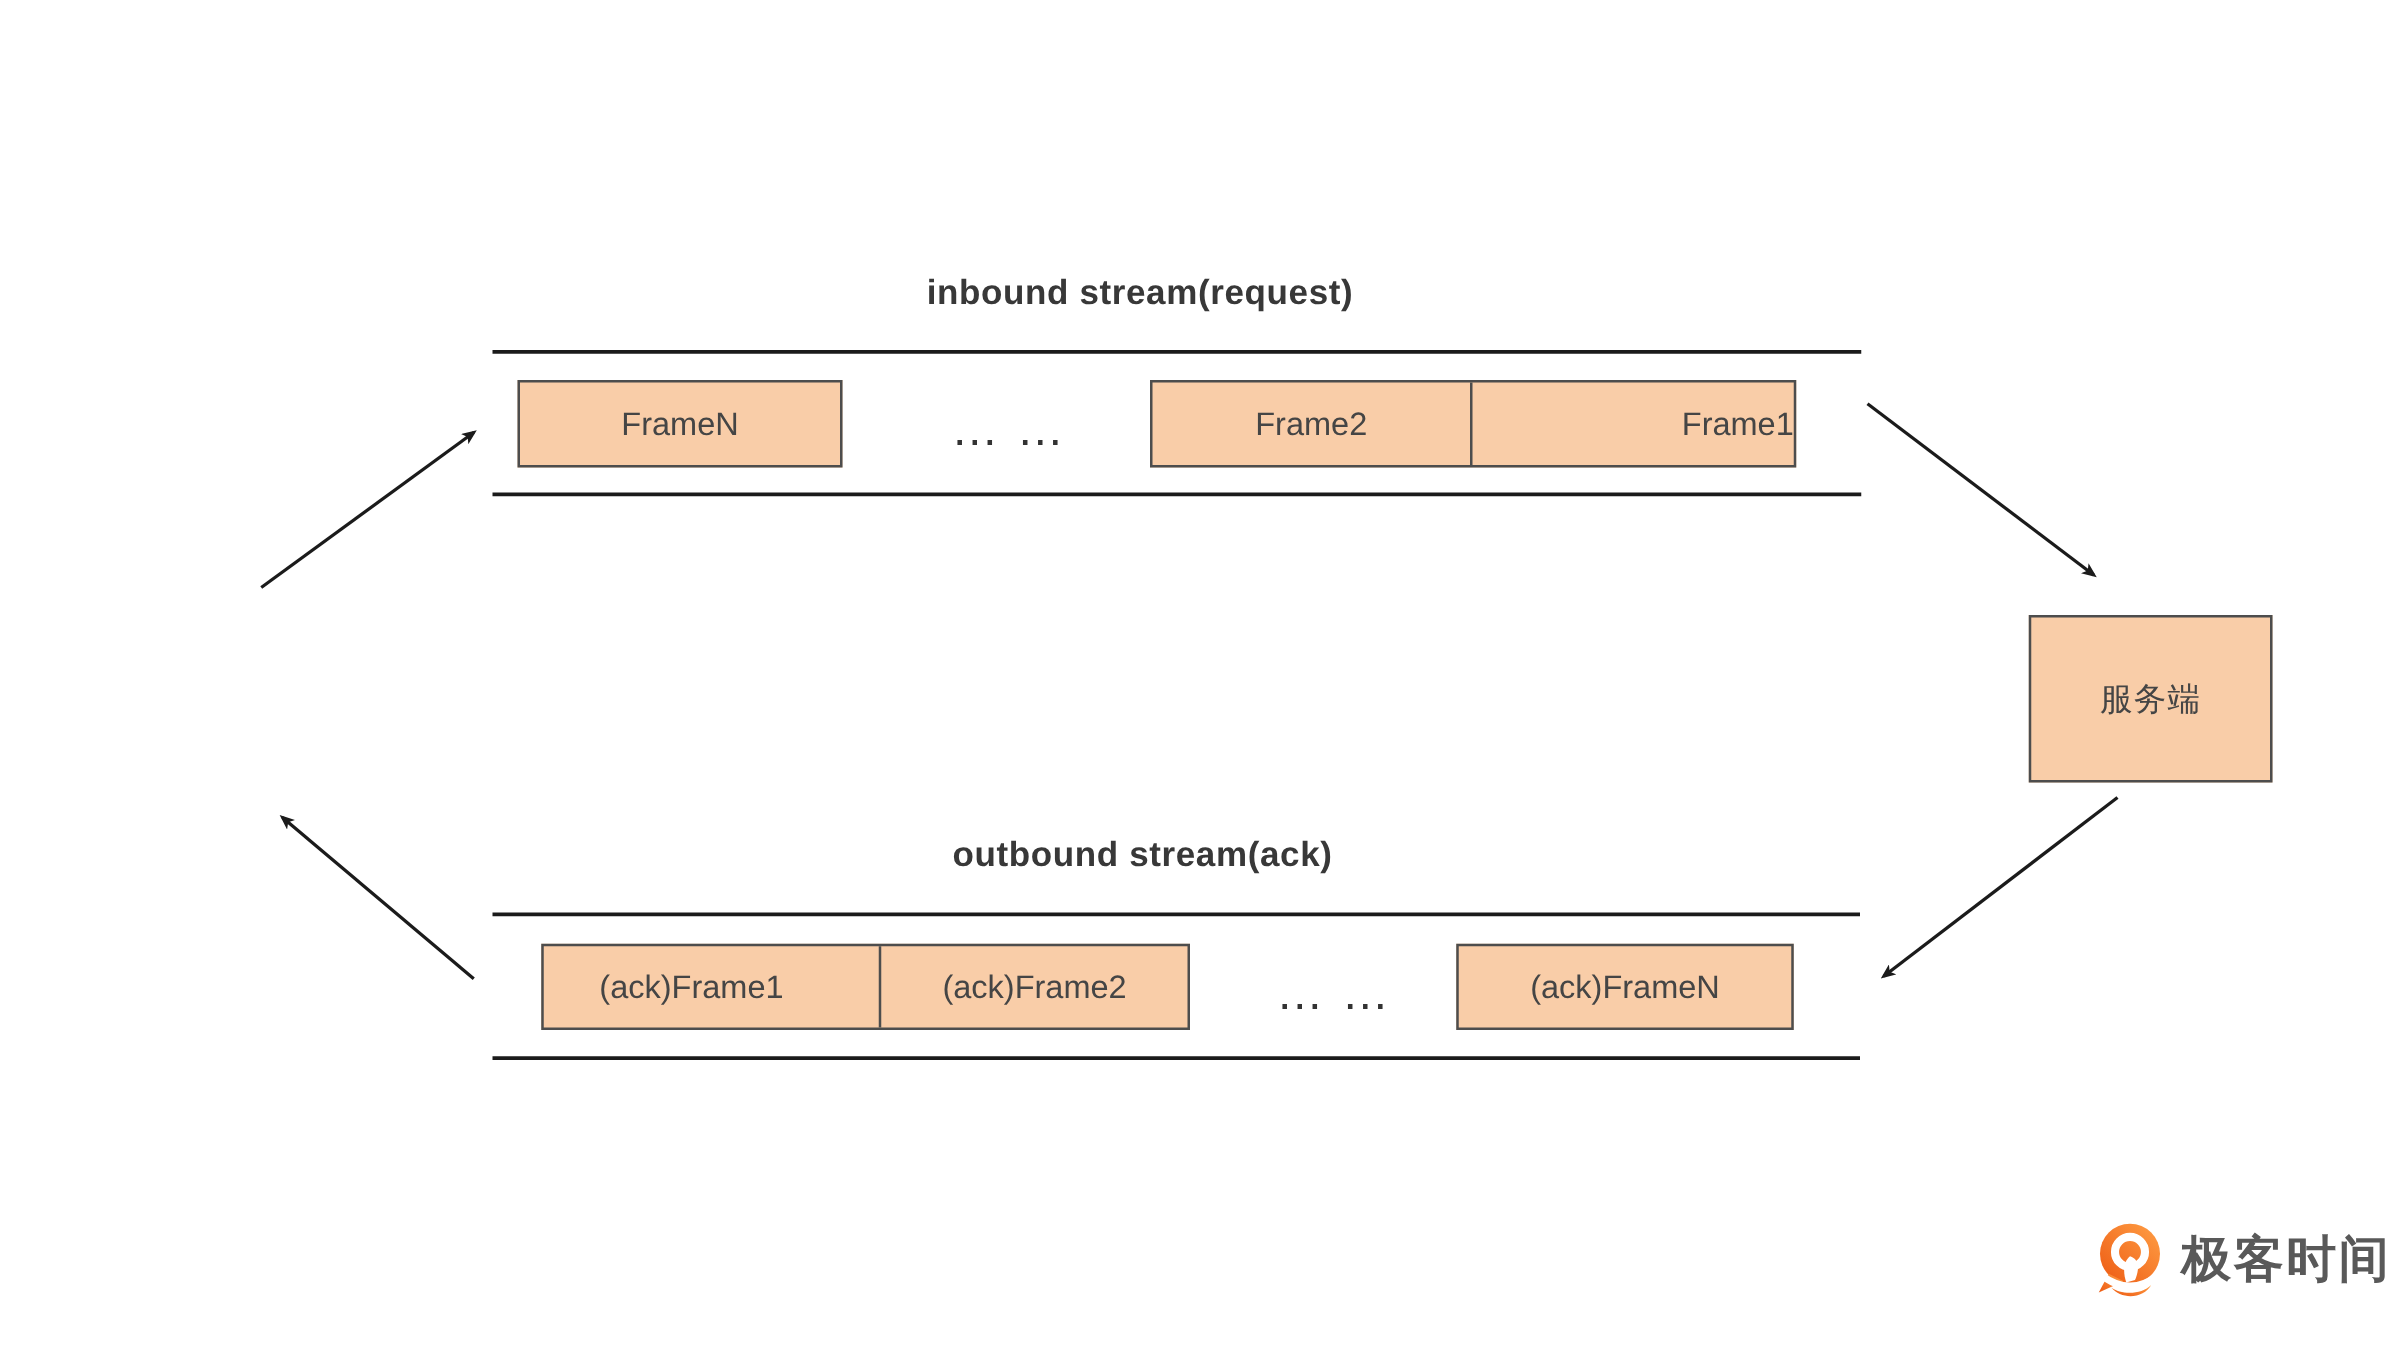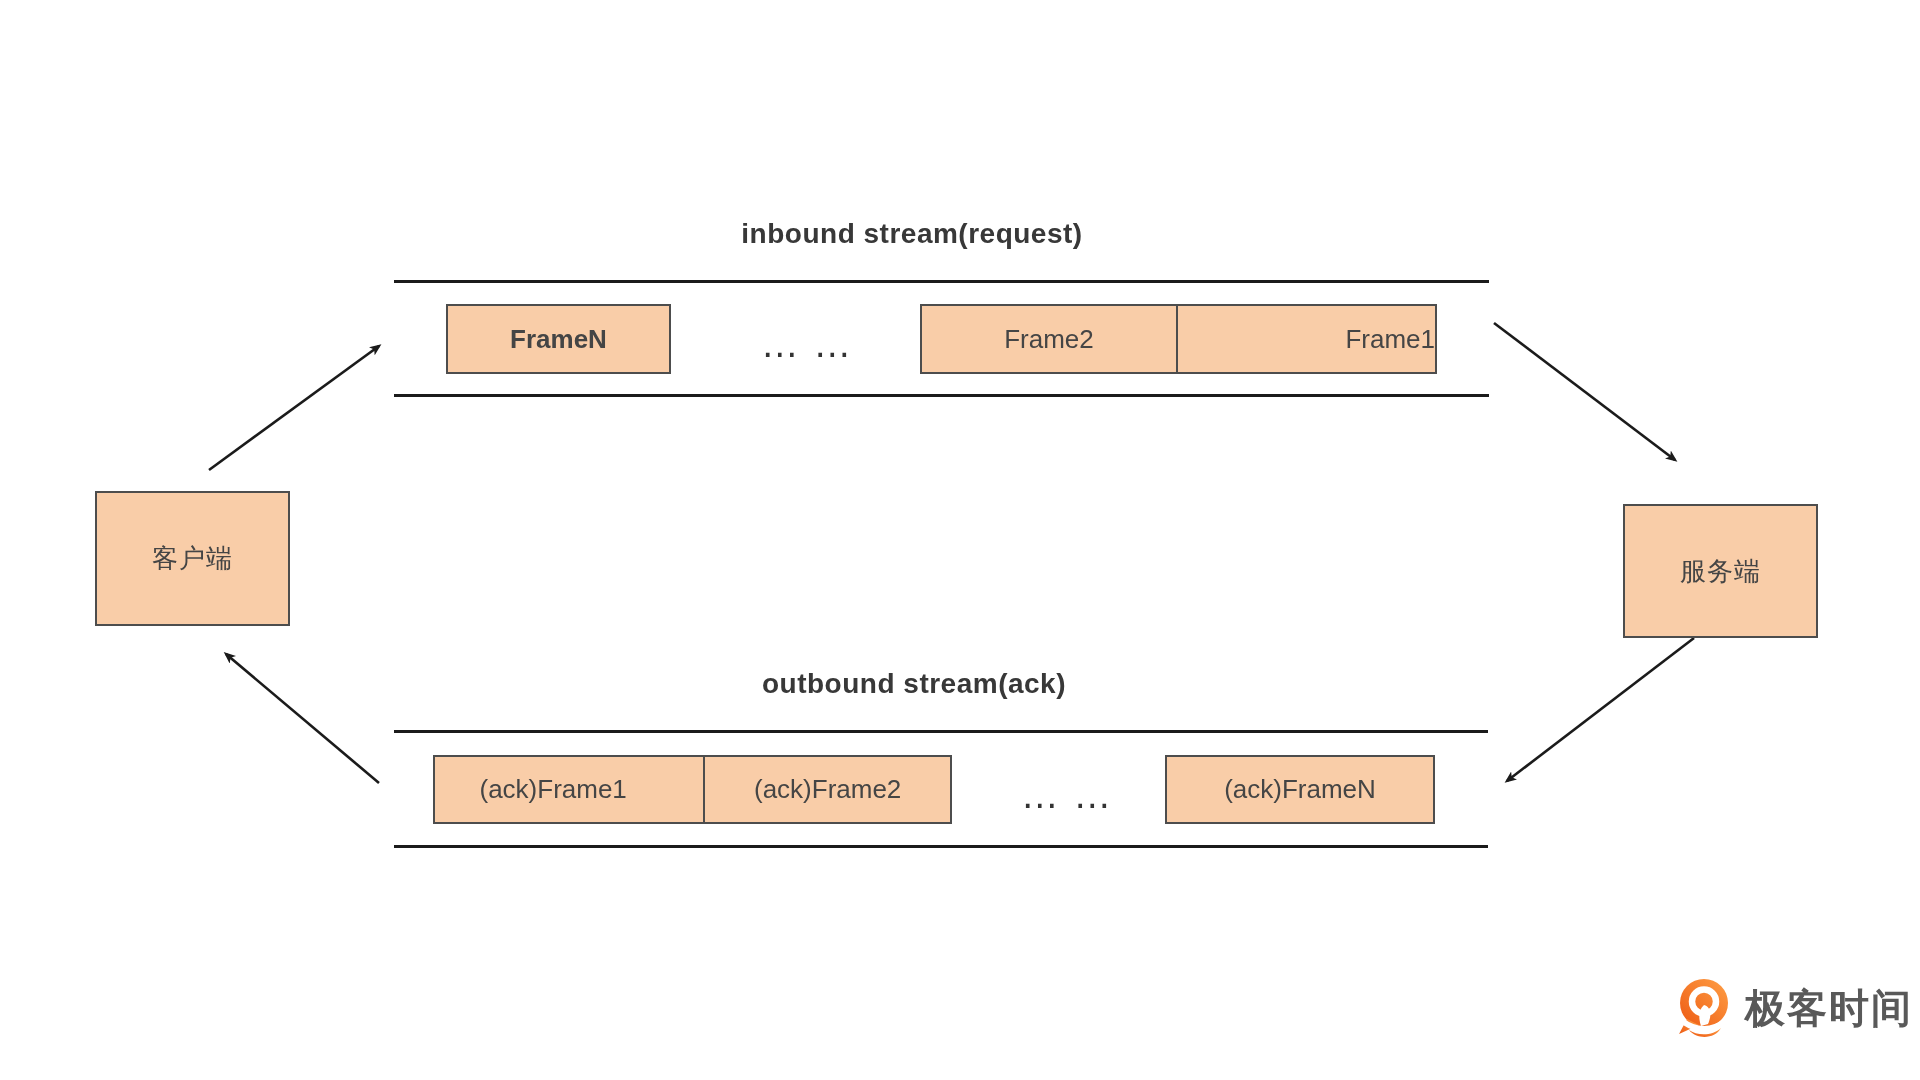--- a/index.html
+++ b/index.html
@@ -66,40 +66,37 @@
     <line x1="1462" y1="323" x2="1643" y2="460" stroke="#1B1B1B" stroke-width="2.6" marker-end="url(#arrowhead)"></line>
     <line x1="1662" y1="638" x2="1475" y2="781" stroke="#1B1B1B" stroke-width="2.6" marker-end="url(#arrowhead)"></line>
     <line x1="347" y1="783" x2="194" y2="654" stroke="#1B1B1B" stroke-width="2.6" marker-end="url(#arrowhead)"></line>
   </svg>
 
   <div class="stream-title" style="left:630px;top:218px;width:500px;">inbound stream(request)</div>
 
   <div class="hline" style="left:362px;top:280px;width:1095px;"></div>
   <div class="hline" style="left:362px;top:394px;width:1095px;"></div>
 
-  <div class="frame-box" style="left:414px;top:304px;width:225px;height:70px;font-weight:bold;">
+  <div class="frame-box" style="left:382px;top:304px;width:260px;height:70px;">
     <span>FrameN</span>
   </div>
 
   <div class="ellipsis" style="left:700px;top:314px;width:150px;height:60px;">… …</div>
 
   <div class="frame-group" style="left:888px;top:304px;width:517px;height:70px;">
     <div class="frame-cell" style="width:255px;">
       <span>Frame2</span>
     </div>
     <div class="frame-cell" style="width:260px;justify-content:flex-end;">
       <span>Frame1</span>
     </div>
   </div>
 
-  <div class="node-box" style="left:63px;top:491px;width:195px;height:135px;">
-    <span>客户端</span>
-  </div>
 
-  <div class="node-box" style="left:1591px;top:504px;width:195px;height:134px;">
+  <div class="node-box" style="left:1591px;top:492px;width:195px;height:134px;">
     <span>服务端</span>
   </div>
 
   <div class="stream-title" style="left:632px;top:668px;width:500px;">outbound stream(ack)</div>
 
   <div class="hline" style="left:362px;top:730px;width:1094px;"></div>
   <div class="hline" style="left:362px;top:845px;width:1094px;"></div>
 
   <div class="frame-group" style="left:401px;top:755px;width:519px;height:69px;gap:32px;">
     <div class="frame-cell" style="width:254px;">

